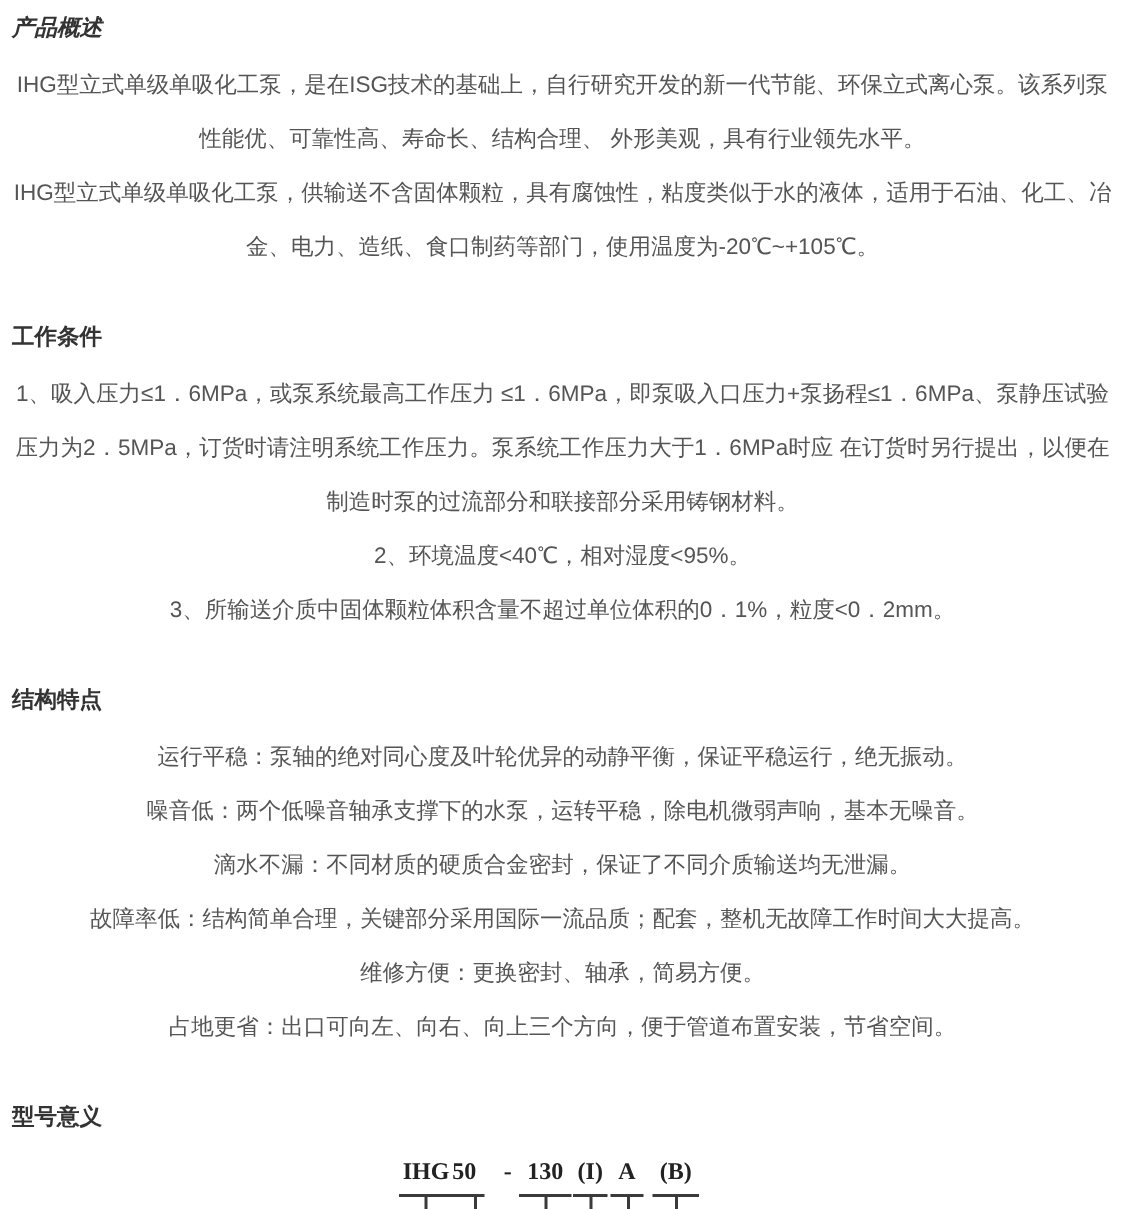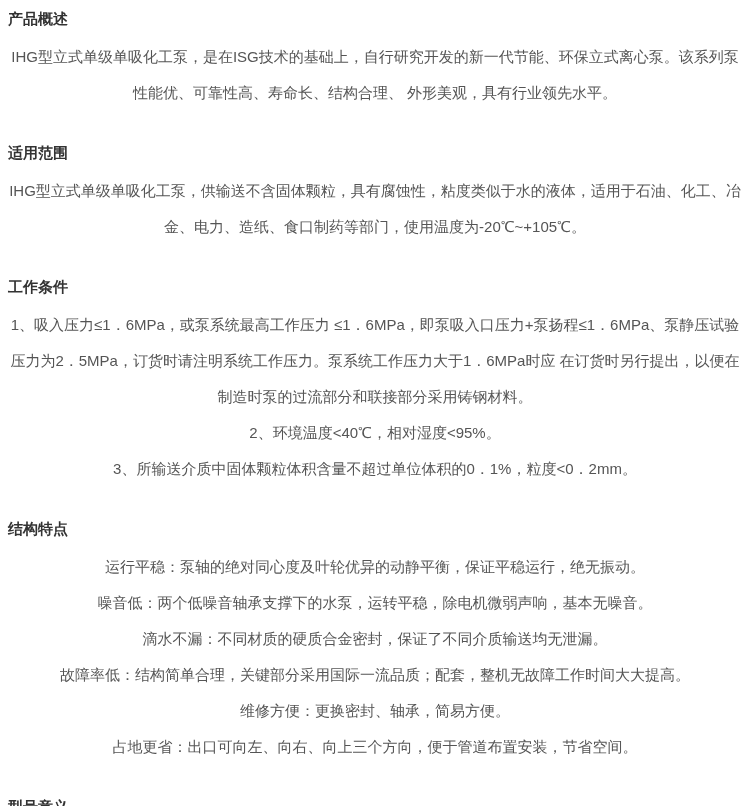--- a/index.html
+++ b/index.html
@@ -11,59 +11,57 @@
     -webkit-font-smoothing: antialiased;
   }
   .doc { padding: 4px 8px 0 8px; }
   .sec-heading {
     font-size: 15px;
     font-weight: bold;
     color: #333333;
     line-height: 22px;
     margin: 31px 0 9px 0;
   }
-  .doc > section:first-child .sec-heading { margin-top: 4px; }
+  .doc > section:first-child .sec-heading { margin-top: 4px; font-style: italic; }
   .body-text { margin: 0; line-height: 36px; text-align: center; }
 
   
   .diagram {
     position: relative;
     height: 166px;
     margin-top: 16px;
     color: #2b2b2b;
   }
   .seg {
     position: absolute;
     top: 0;
     height: 22px;
     line-height: 20px;
     text-align: center;
     font-family: "Liberation Serif", serif;
     font-size: 16px;
-    font-weight: normal;
+    font-weight: bold;
     color: #222222;
     border-bottom: 2px solid #3a3a3a;
     padding-bottom: 2px;
-    margin-left: 45px;
   }
   .seg.dash { border-bottom: none; }
   .vline { position: absolute; top: 26px; width: 2px; background: #3a3a3a; }
 </style>
 </head>
 <body>
 
 <div class="doc">
 
   <section>
     <h2 class="sec-heading">产品概述</h2>
     <p class="body-text">IHG型立式单级单吸化工泵，是在ISG技术的基础上，自行研究开发的新一代节能、环保立式离心泵。该系列泵性能优、可靠性高、寿命长、结构合理、 外形美观，具有行业领先水平。</p>
   </section>
 
   <section>
-    <h2 class="sec-heading">适用范围</h2>
     <p class="body-text">IHG型立式单级单吸化工泵，供输送不含固体颗粒，具有腐蚀性，粘度类似于水的液体，适用于石油、化工、冶金、电力、造纸、食口制药等部门，使用温度为-20℃~+105℃。</p>
   </section>
 
   <section>
     <h2 class="sec-heading">工作条件</h2>
     <p class="body-text">1、吸入压力≤1．6MPa，或泵系统最高工作压力 ≤1．6MPa，即泵吸入口压力+泵扬程≤1．6MPa、泵静压试验压力为2．5MPa，订货时请注明系统工作压力。泵系统工作压力大于1．6MPa时应 在订货时另行提出，以便在制造时泵的过流部分和联接部分采用铸钢材料。</p>
     <p class="body-text">2、环境温度&lt;40℃，相对湿度&lt;95%。</p>
     <p class="body-text">3、所输送介质中固体颗粒体积含量不超过单位体积的0．1%，粒度&lt;0．2mm。</p>
   </section>
 

